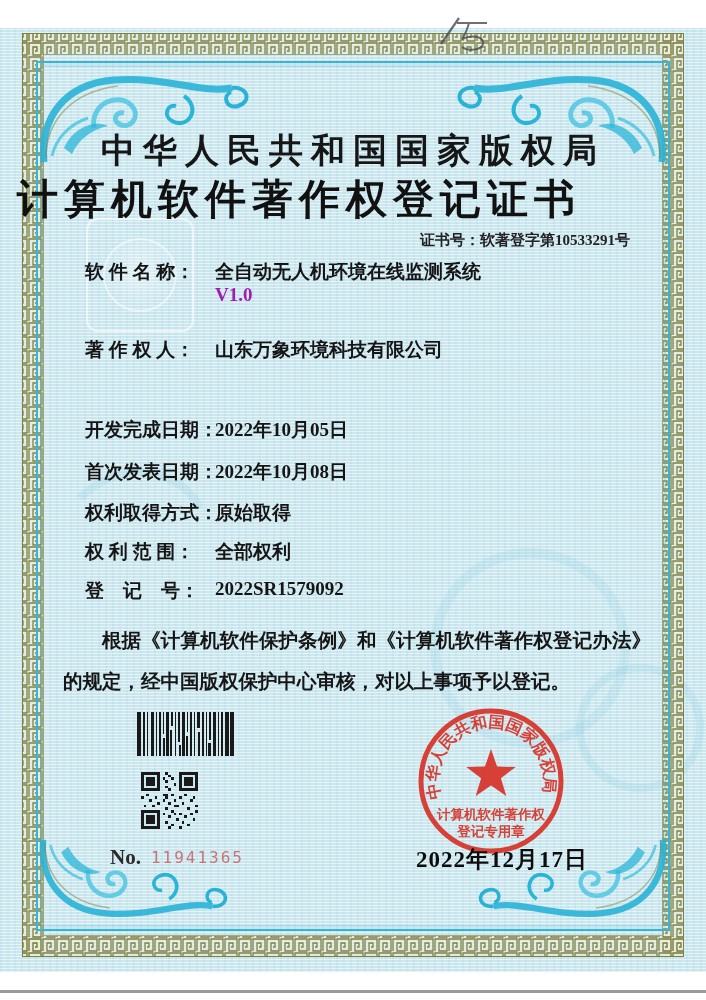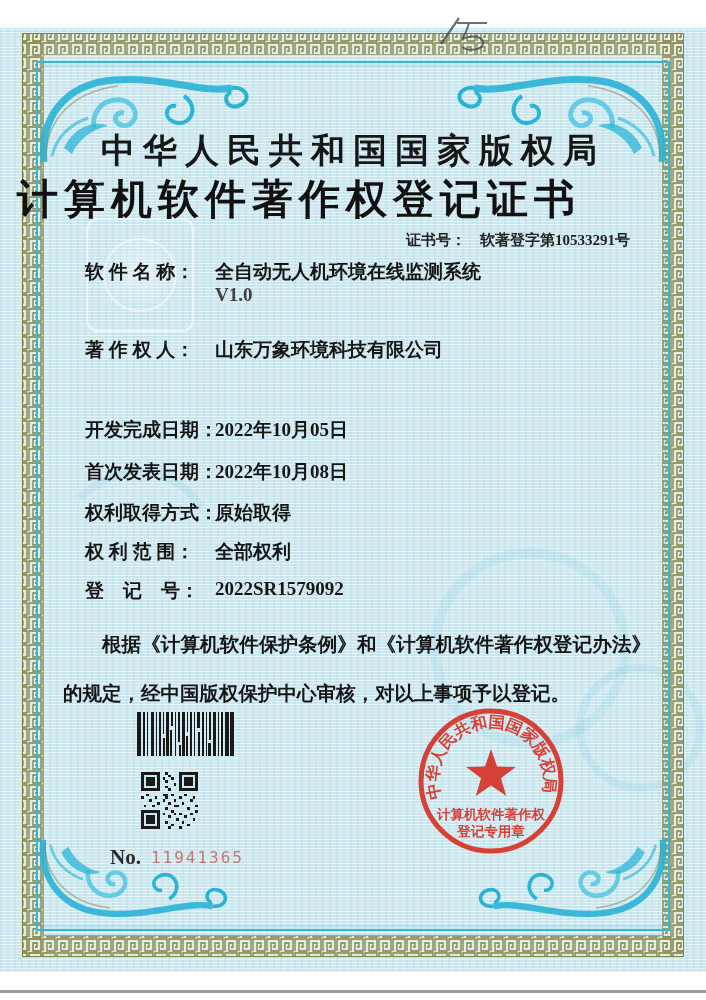--- a/index.html
+++ b/index.html
@@ -30,35 +30,35 @@
     position:absolute; left:0; top:128px; width:706px; text-align:center;
     font-size:34px; font-weight:bold; color:#161616; letter-spacing:8px;
   }
   .cert-title{
     position:absolute; left:0; top:172px; width:598px; text-align:center;
     font-size:41px; font-weight:bold; color:#111; letter-spacing:6px;
   }
   .certno{
     position:absolute; top:231px; right:76px; font-size:15px; font-weight:bold; color:#222;
   }
-  .certno .lbl{margin-right:14px;}
+  .certno .lbl{}
   .row{position:absolute; left:0; width:594px; height:26px;}
   .row .lab{
     position:absolute; left:85px; font-size:19px; font-weight:bold; color:#151515; white-space:pre;
   }
   .row .val{
     position:absolute; left:215px; font-size:19px; font-weight:bold; color:#151515; white-space:pre;
   }
   .val2{
-    position:absolute; left:215px; top:284px; font-size:19px; font-weight:bold; color:#404040;
+    position:absolute; left:215px; top:284px; font-size:19px; font-weight:bold; color:#a21caf;
   }
   .statement{
     position:absolute; left:63px; top:620px; width:588px;
     font-size:19.5px; font-weight:bold; color:#161616;
-    line-height:49px; text-indent:2em; text-align:justify;
+    line-height:41px; text-indent:2em; text-align:justify;
   }
   .barcode{position:absolute; left:137px; top:712px;}
   .qrcode{position:absolute; left:141px; top:772px;}
   .serial{position:absolute; left:110px; top:845px; height:26px;}
   .serial .no{font-size:21px; font-weight:bold; color:#2a2a2a;margin-top:28px;}
   .serial .num{
     font-family:"DejaVu Sans Mono",monospace; font-size:16px; letter-spacing:2px;
     color:rgba(196,96,96,.85); margin-left:10px; position:relative; top:-1px;
   }
   .seal-svg{position:absolute; left:411px; top:701px;}
@@ -272,15 +272,16 @@
       <path id="sealArc" d="M -50 17 A 53 53 0 1 1 50 17" fill="none"></path>
       <text font-size="16" font-weight="bold" font-family="Liberation Serif, serif">
         <textPath href="#sealArc" textLength="196" lengthAdjust="spacingAndGlyphs">中华人民共和国国家版权局</textPath>
       </text>
       <polygon points="0,-32 6.1,-14.4 24.7,-14 9.9,-2.8 15.3,15 0,4.4 -15.3,15 -9.9,-2.8 -24.7,-14 -6.1,-14.4"></polygon>
       <text x="0" y="38" text-anchor="middle" font-size="13.5" font-weight="bold" font-family="Liberation Serif, serif">计算机软件著作权</text>
       <text x="0" y="55" text-anchor="middle" font-size="13.5" font-weight="bold" font-family="Liberation Serif, serif">登记专用章</text>
     </g>
   </svg>
 
+  <div class="issue-date">2022年12月17日</div>
 
   <div class="page-edge"></div>
 </div>
 
 </body></html>

